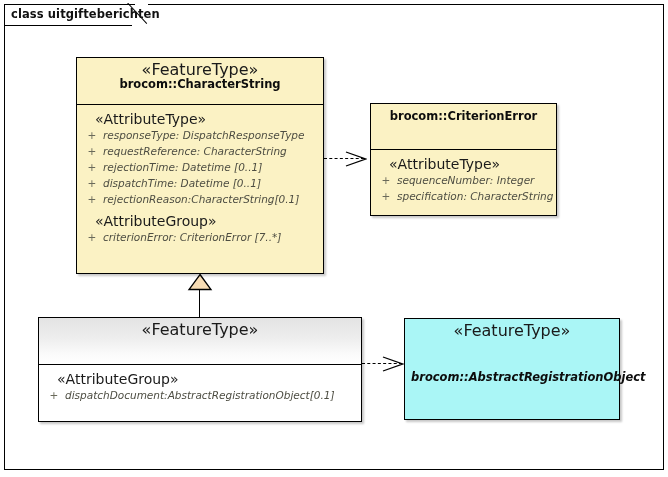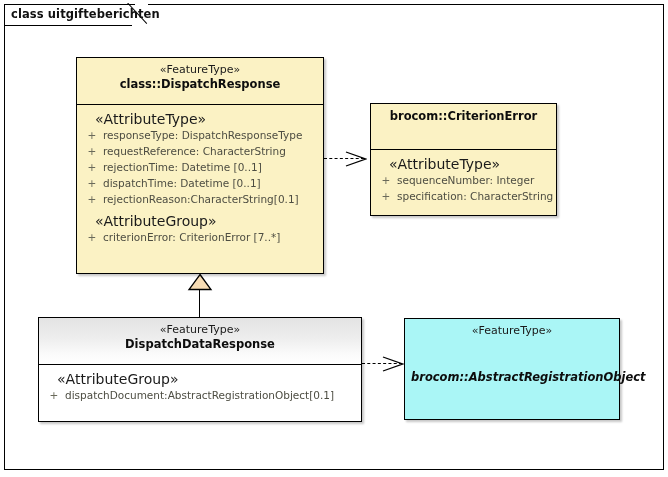--- a/index.html
+++ b/index.html
@@ -46,21 +46,21 @@
     box-sizing:border-box;
     border:1.4px solid #000;
     box-shadow:2px 2px 2px rgba(0,0,0,0.22);
   }
   .cls-header{
     box-sizing:border-box;
     text-align:center;
     padding:5px 6px 6px 6px;
   }
   .cls-stereo{
-    font-size:11px;
+    font-size:16px;
     color:#1a1a1a;
     line-height:14px;
     white-space:nowrap;
   }
   .cls-name{
     font-size:11.5px;
     font-weight:bold;
     color:#0d0d0d;
     line-height:15px;
     white-space:nowrap;
@@ -87,20 +87,21 @@
   .attr-vis{
     width:22px;
     flex:0 0 22px;
     text-align:center;
     font-size:10.5px;
     color:#6a6a5a;
   }
   .attr-text{
     font-size:10.5px;
     color:#4d4d42;
+    font-style:italic;
   }
 
   
   .yellow{background:#fbf2c4;}
   .cyan{background:#aaf6f6;}
   .white-grad{
     background:linear-gradient(to bottom,#e3e3e3 0%,#eeeeee 45%,#fbfbfb 80%,#ffffff 100%);
   }
   .white-plain{background:#ffffff;}
 
@@ -174,21 +175,21 @@
   </svg>
 
   <div class="conn" id="dep-abstract-line"></div>
   <svg class="conn" id="dep-abstract-head" viewBox="0 0 22 18">
     <polyline class="arrow-open" points="1,2 20.5,9 1,16"></polyline>
   </svg>
 
   <div class="uml-class yellow" id="cls-dispatch-response">
     <div class="cls-header yellow">
       <div class="cls-stereo">«FeatureType»</div>
-      <div class="cls-name">class::DispatchResponse</div>
+      <div class="cls-name">brocom::CharacterString</div>
     </div>
     <div class="cls-divider"></div>
     <div class="cls-body">
       <div class="group-label">«AttributeType»</div>
       <div class="attr-row">
         <span class="attr-vis">+</span>
         <span class="attr-text">responseType: DispatchResponseType</span>
       </div>
       <div class="attr-row">
         <span class="attr-vis">+</span>
@@ -229,21 +230,20 @@
       <div class="attr-row">
         <span class="attr-vis">+</span>
         <span class="attr-text">specification: CharacterString</span>
       </div>
     </div>
   </div>
 
   <div class="uml-class white-plain" id="cls-dispatch-data-response">
     <div class="cls-header white-grad">
       <div class="cls-stereo">«FeatureType»</div>
-      <div class="cls-name">DispatchDataResponse</div>
     </div>
     <div class="cls-divider"></div>
     <div class="cls-body">
       <div class="group-label">«AttributeGroup»</div>
       <div class="attr-row">
         <span class="attr-vis">+</span>
         <span class="attr-text">dispatchDocument:AbstractRegistrationObject[0.1]</span>
       </div>
     </div>
   </div>

